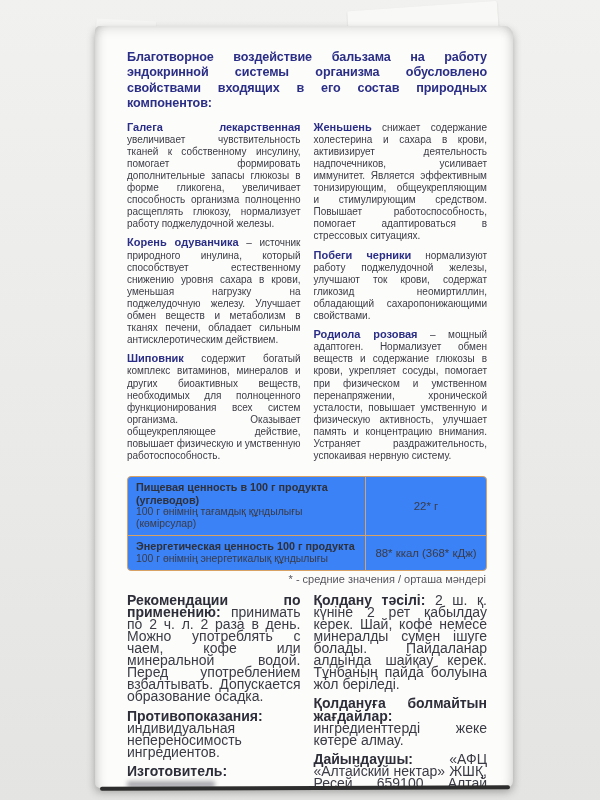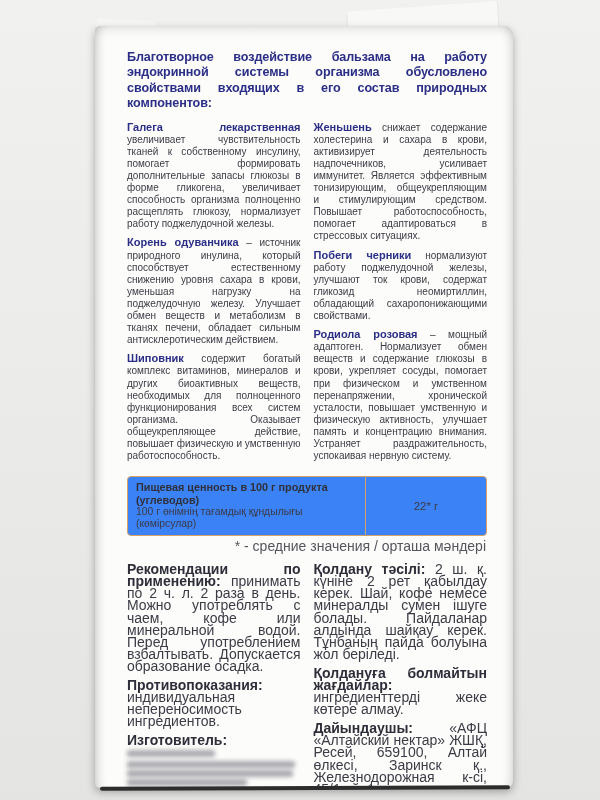--- a/index.html
+++ b/index.html
@@ -40,21 +40,21 @@
     margin:8px 0 2px 0;border:1.5px solid #d7a263;border-radius:4px;overflow:hidden;
     background:#3b82f6;
   }
   .trow{display:flex;}
   .trow + .trow{border-top:1.5px solid #d7a263;}
   .tmain{flex:1;padding:4px 8px 5px 8px;}
   .tru{font-weight:bold;font-size:10.8px;line-height:12.5px;color:#2f3038;}
   .tkz{font-size:10.4px;line-height:12px;color:#3b3b46;}
   .tval{width:116px;border-left:1.5px solid #d7a263;display:flex;align-items:center;
         justify-content:center;font-size:11.4px;color:#3b3b46;text-align:center;padding:2px;}
-  .footnote{text-align:right;font-size:14px;color:#55555e;margin:2px 1px 9px 0;}
+  .footnote{text-align:right;font-size:11px;color:#55555e;margin:2px 1px 9px 0;}
   .blurbar{display:inline-block;height:7px;border-radius:2px;background:#8f8f97;
            filter:blur(2.3px);opacity:.75;vertical-align:middle;margin:2px 0;}
   .blurline{display:block;}
 </style>
 </head>
 <body>
 
 <div class="photo">
   <div class="flap"></div>
   <div class="flap2"></div>
@@ -78,20 +78,27 @@
       </div>
 
       <div class="ntable">
         <div class="trow">
           <div class="tmain">
             <div class="tru">Пищевая ценность в 100 г продукта (углеводов)</div>
             <div class="tkz">100 г өнімнің тағамдық құндылығы (көмірсулар)</div>
           </div>
           <div class="tval">22* г</div>
         </div>
+        <div class="trow">
+          <div class="tmain">
+            <div class="tru">Энергетическая ценность 100 г продукта</div>
+            <div class="tkz">100 г өнімнің энергетикалық құндылығы</div>
+          </div>
+          <div class="tval">88* ккал (368* кДж)</div>
+        </div>
       </div>
       <div class="footnote">* - средние значения / орташа мәндері</div>
 
       <div class="cols">
         <div class="col">
           <p class="use"><span class="lead">Рекомендации по применению:</span> <span>принимать по 2 ч. л. 2 раза в день. Можно употреблять с чаем, кофе или минеральной водой. Перед употреблением взбалтывать. Допускается образование осадка.</span></p>
           <p class="use"><span class="lead">Противопоказания:</span> <span>индивидуальная непереносимость ингредиентов.</span></p>
           <p class="use"><span class="lead">Изготовитель:</span>
             <span class="blurbar" style="width:88px"></span>
             <span class="blurbar blurline" style="width:168px"></span>

